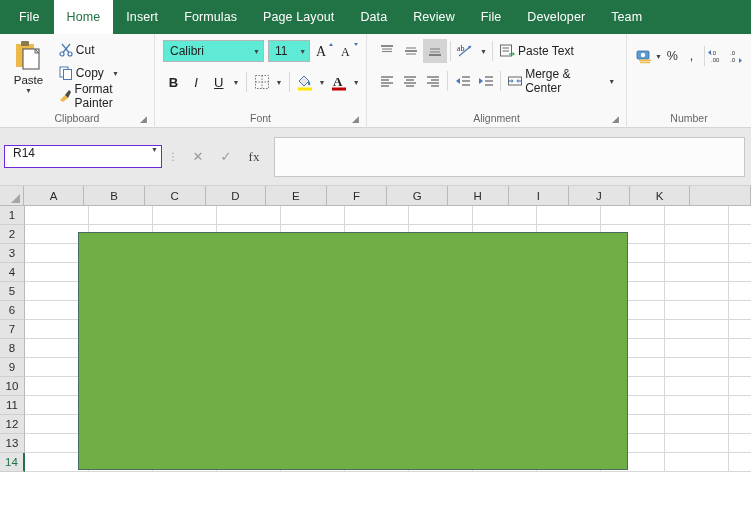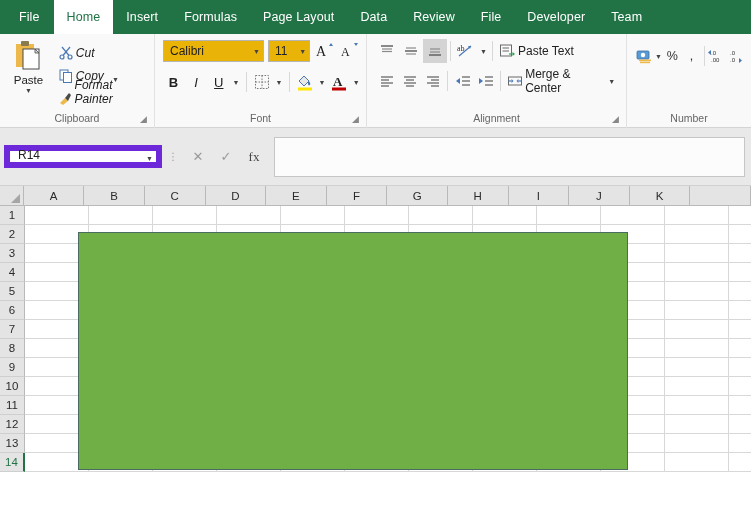--- a/index.html
+++ b/index.html
@@ -52,30 +52,30 @@
 
   
   .g-clipboard { width: 155px; }
   .paste-btn {
     width: 50px; display: flex; flex-direction: column;
     align-items: center; padding-top: 2px;
   }
   .paste-lbl { font-size: 11.5px; color: #222; margin-top: 2px; }
   .paste-caret { font-size: 7px; color: #444; margin-top: 1px; }
   .clip-col { display: flex; flex-direction: column; padding-left: 4px; padding-top: 2px; gap: 3px; }
-  .clip-item { display: flex; align-items: flex-end; height: 20px; font-size: 12px; color: #222; font-style: italic; }
+  .clip-item { display: flex; align-items: center; height: 20px; font-size: 12px; color: #222; }
   .clip-item .ic { width: 20px; display:flex; align-items:center; justify-content:center; }
   .clip-caret { font-size: 7px; color: #444; margin-left: 8px; }
 
   
   .g-font { width: 212px; }
   .font-r1 { display: flex; align-items: center; gap: 4px; height: 26px; }
   .font-r2 { display: flex; align-items: center; gap: 2px; height: 28px; margin-top: 4px; }
   .combo {
-    height: 22px; border: 1px solid #b5b5b5; background: #eab308;
+    height: 22px; border: 1px solid #b5b5b5; background: #5eead4;
     display: flex; align-items: center; padding: 0 3px 0 6px;
     font-size: 12px; color: #222;
   }
   .combo .cval { flex: 1; white-space: nowrap; overflow: hidden; }
   .combo .cdrop { font-size: 7px; color: #444; padding-left: 4px; }
   .fname { width: 112px; }
   .fsize { width: 46px; }
   .ibtn {
     width: 24px; height: 24px; display: flex;
     align-items: center; justify-content: center;
@@ -100,21 +100,21 @@
   .ngeneral { width: 112px; }
 
   
   .fbar {
     height: 58px; background: #e9e9e9;
     display: flex; align-items: center; padding: 0 4px;
     border-bottom: 1px solid #d0d0d0;
   }
   .namebox {
     width: 158px; height: 23px; background: #fff;
-    border: 6px solid #6d28d9; display: flex; align-items: flex-end;
+    border: 1px solid #6d28d9; display: flex; align-items: flex-start;
     padding: 0 3px 0 8px; font-size: 12px; color: #222;
   }
   .namebox .nval { flex: 1; }
   .namebox .ndrop { font-size: 7px; color: #444; }
   .fb-dots { width: 22px; text-align: center; color: #999; font-size: 10px; letter-spacing: 0; }
   .fb-btn { width: 28px; height: 23px; display: flex; align-items: center; justify-content: center; font-size: 13px; color: #9a9a9a; }
   .fb-fx { font-size: 13px; color: #444; font-family: "Liberation Serif", serif; }
   .fb-input {
     flex: 1; height: 40px; background: #fcfcfc;
     border: 1px solid #c6c6c6; margin-left: 6px; margin-right: 2px;

